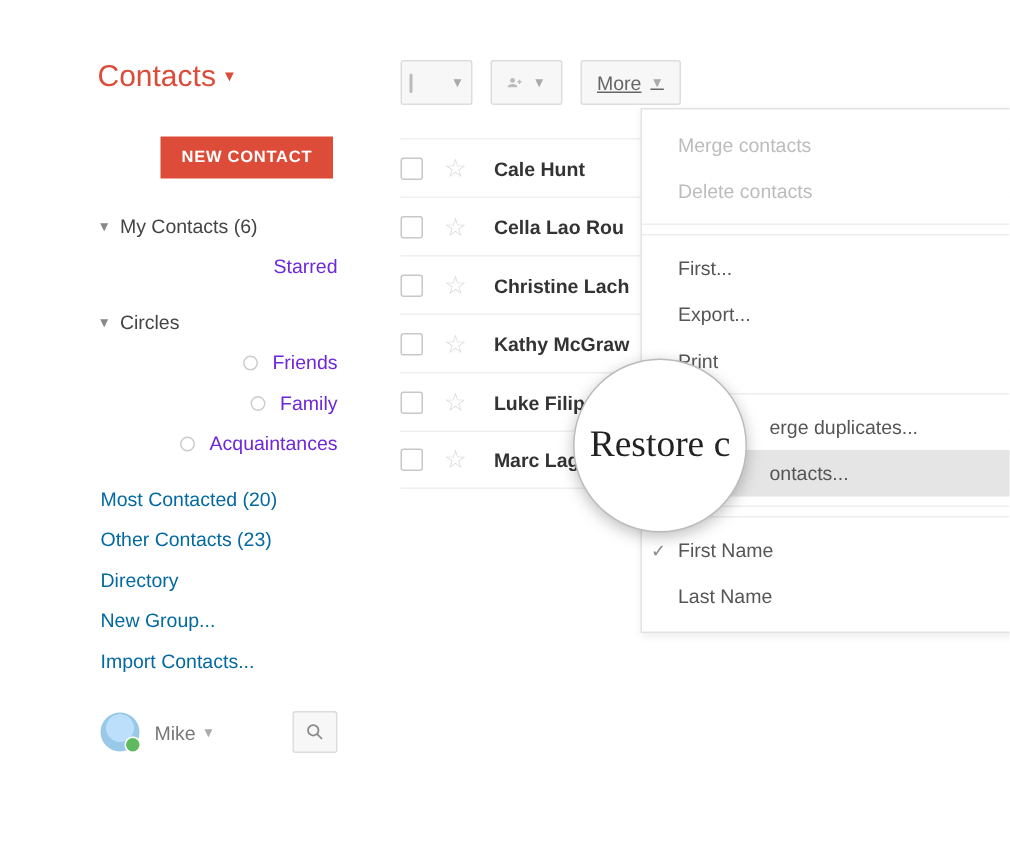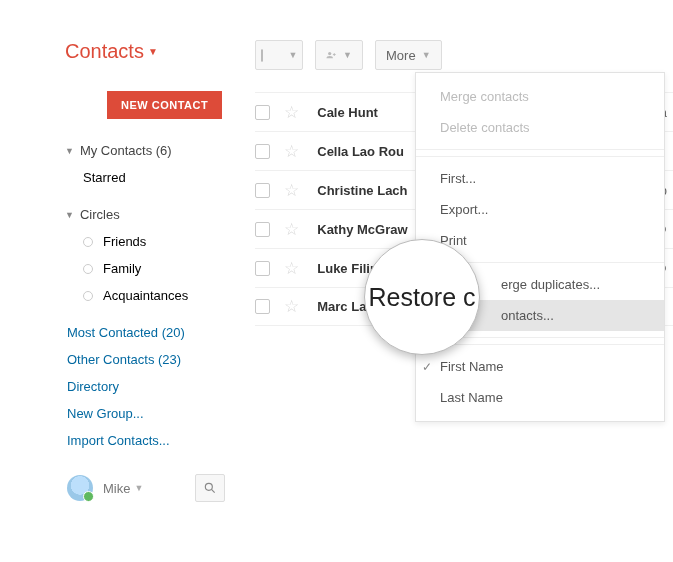--- a/index.html
+++ b/index.html
@@ -10,20 +10,21 @@
     color: #444;
     background: #fff;
     width: 673px;
     height: 562px;
     position: relative;
     overflow: hidden;
   }
   .app {
     display: flex;
     padding: 40px 0 0 0;
+    gap: 12px;
   }
   
   .sidebar {
     width: 235px;
     flex-shrink: 0;
     padding-left: 65px;
     padding-right: 10px;
   }
   .page-title {
     color: #dd4b39;
@@ -61,24 +62,25 @@
     cursor: pointer;
     color: #444;
   }
   .nav-header .caret {
     margin-right: 6px;
     font-size: 9px;
     color: #888;
   }
   .nav-item {
     padding: 6px 0 6px 18px;
-    color: #000000;
-    cursor: pointer;
-    display: flex;
-    align-items: center;
+    color: #6d28d9;
+    cursor: pointer;
+    display: flex;
+    align-items: center;
+    justify-content: flex-end;
   }
   .circle-bullet {
     width: 10px;
     height: 10px;
     border: 1.5px solid #ccc;
     border-radius: 50%;
     margin-right: 10px;
     display: inline-block;
   }
   .nav-plain {
@@ -173,20 +175,21 @@
     border: 1.5px solid #bbb;
     border-radius: 2px;
   }
   .tb-add {
     width: 48px;
     justify-content: center;
   }
   .tb-more {
     font-weight: 500;
     color: #666;
+    text-decoration: underline;
   }
 
   
   .list {
     padding-left: 20px;
   }
   .row {
     display: flex;
     align-items: center;
     border-top: 1px solid #efefef;
@@ -260,32 +263,33 @@
     position: absolute;
     left: 6px;
     color: #888;
     font-size: 12px;
   }
 
   
   .magnifier {
     position: absolute;
     top: 239px;
-    left: 364px;
+    left: 382px;
     width: 116px;
     height: 116px;
     border-radius: 50%;
     border: 1px solid #bbb;
     background: #fff;
     box-shadow: 0 3px 10px rgba(0,0,0,0.25);
     display: flex;
     align-items: center;
     justify-content: center;
     overflow: hidden;
     z-index: 20;
+    font-family: Liberation Serif, serif;
   }
   .magnifier-text {
     font-size: 25px;
     color: #222;
     white-space: nowrap;
     font-weight: 400;
   }
 </style>
 </head>
 <body>

